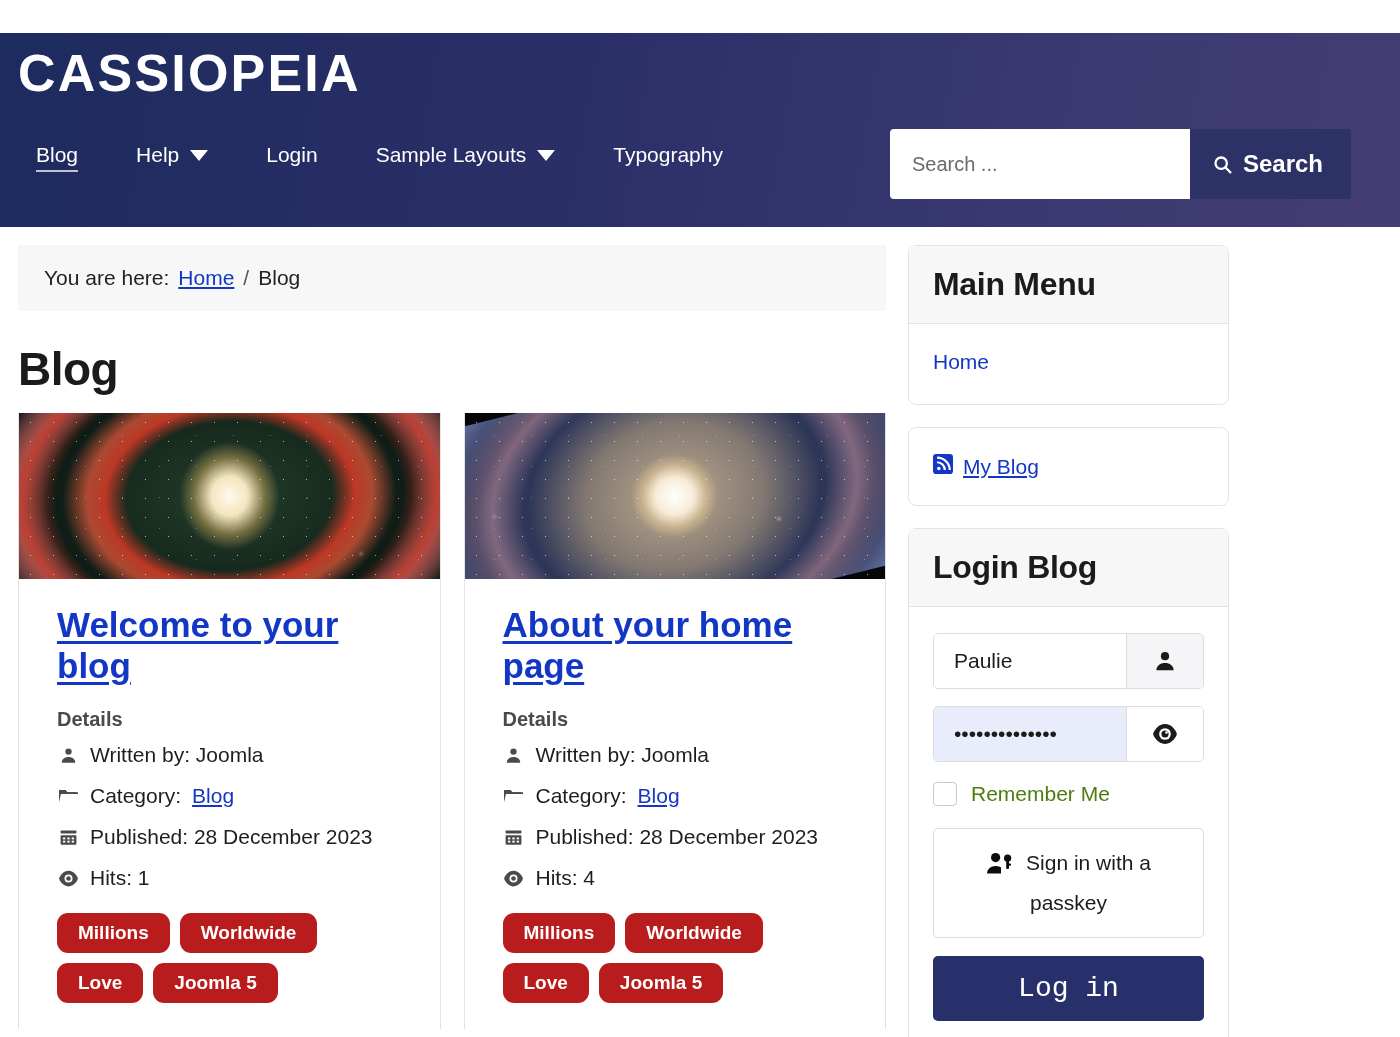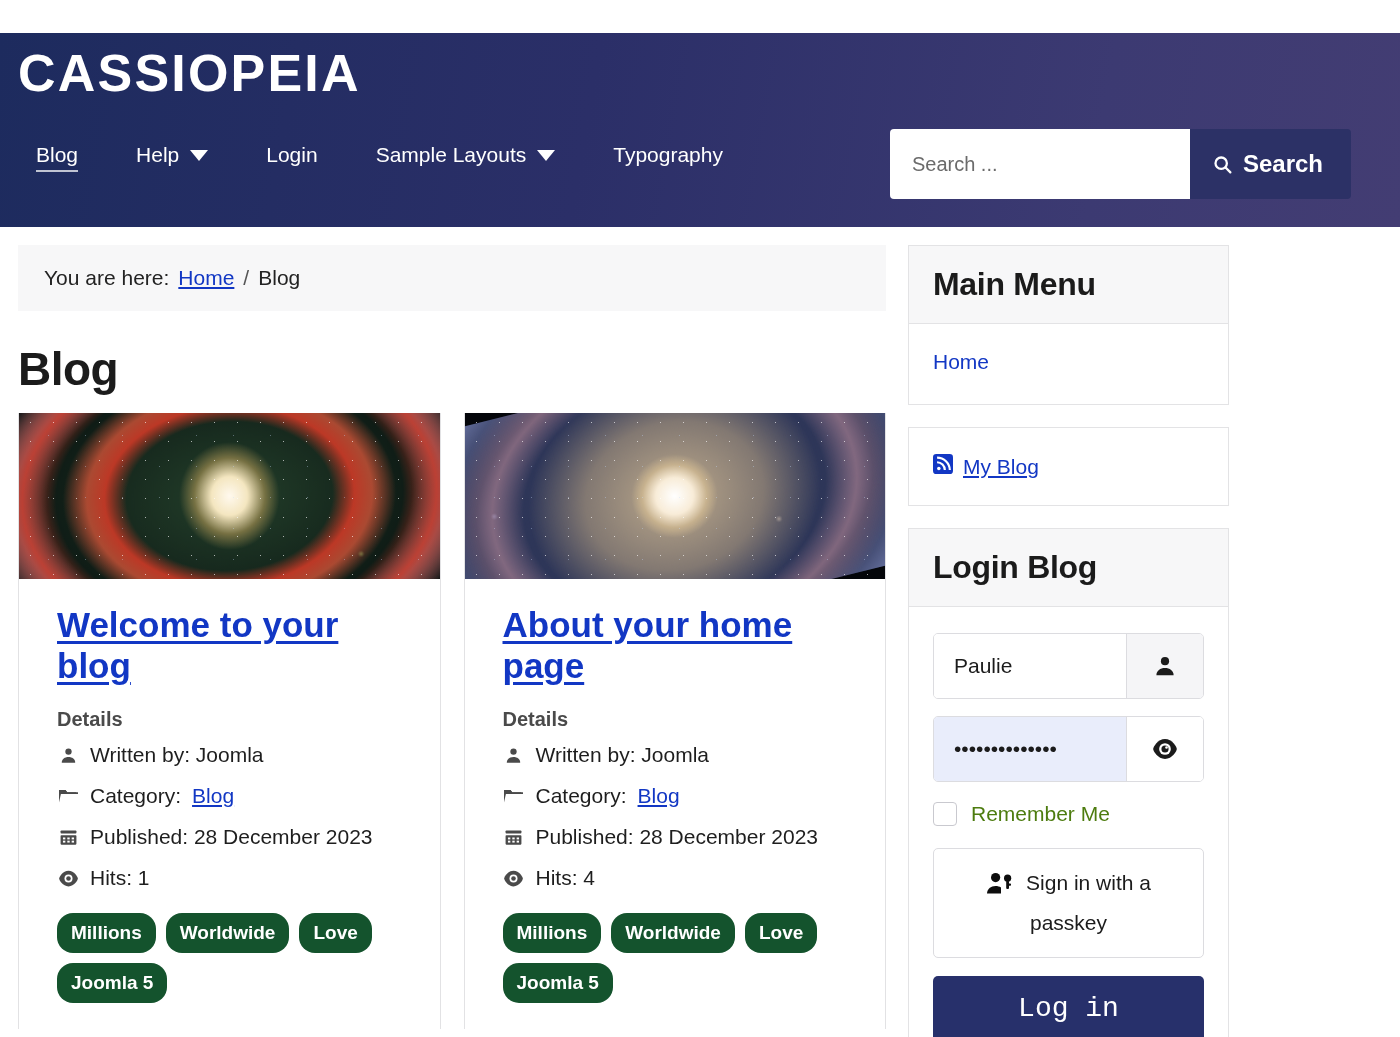--- a/index.html
+++ b/index.html
@@ -152,34 +152,34 @@
   .dl { list-style: none; margin: 0; padding: 0; }
   .dl li {
     display: flex; align-items: center; gap: 11px;
     font-size: 21px; color: #1e1e1e;
     margin-bottom: 17px;
   }
   .dl li .ico { width: 22px; height: 22px; flex: none; display: flex; align-items: center; justify-content: center; }
   .cat-link { color: #1237c4; text-decoration: underline; cursor: pointer; }
   .tags { display: flex; flex-wrap: wrap; gap: 10px; margin-top: 23px; }
   .tag {
-    background: #14532d;
+    background: #b91c1c;
     color: #ffffff;
     font-size: 19px;
     font-weight: 700;
-    padding: 9px 14px;
-    border-radius: 16px;
+    padding: 9px 21px;
+    border-radius: 11px;
     cursor: pointer;
     white-space: nowrap;
   }
 
   
   .module {
     border: 1px solid #e3e3e5;
-    border-radius: 0;
+    border-radius: 8px;
     background: #ffffff;
     margin-bottom: 22px;
   }
   .module-head {
     background: #f7f7f8;
     border-bottom: 1px solid #e3e3e5;
     padding: 20px 24px;
     font-size: 32px;
     font-weight: 700;
     letter-spacing: -0.3px;
@@ -189,21 +189,21 @@
   .menu-list li { font-size: 21px; margin-bottom: 4px; }
   .menu-link { color: #1237c4; cursor: pointer; text-decoration: none; }
   .feed-row { display: flex; align-items: center; gap: 10px; font-size: 21px; }
   .feed-link { color: #1237c4; text-decoration: underline; cursor: pointer; }
 
   .field-group {
     display: flex;
     border: 1px solid #dcdce0;
     border-radius: 5px;
     overflow: hidden;
-    height: 66px;
+    height: 56px;
     margin-bottom: 17px;
   }
   .field-input {
     flex: 1;
     border: none; outline: none;
     font-size: 21px;
     font-family: "Liberation Sans", sans-serif;
     padding: 0 20px;
     color: #1b1b1b;
     background: #ffffff;

